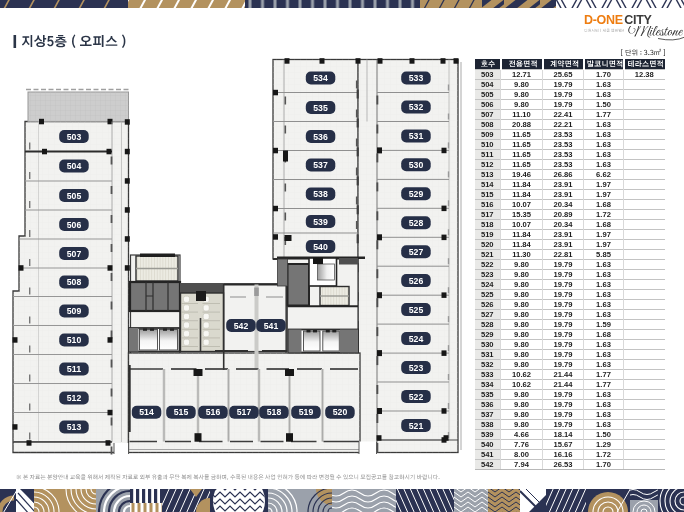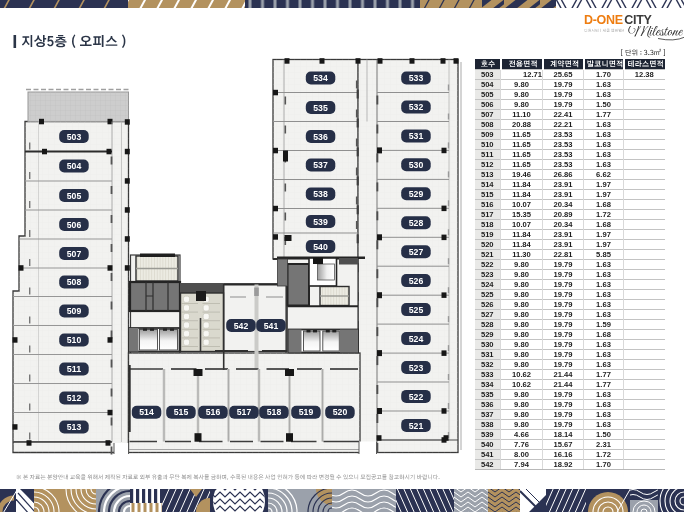--- a/index.html
+++ b/index.html
@@ -574,21 +574,21 @@
           </svg>
         </td>
         <td style="padding:0;background:#1d2433;border-left:2px solid #fff;height:10px;">
           <svg width="41" height="10" viewBox="0 0 41 10" style="display:block">
             <path d="M7.9 8.1V1.3H8.8V8.1ZM5.8 4.8V3.9H6.5V1.5H7.3V7.8H6.5V4.8ZM3.1 6.9V2H5.8V2.7H4V4H5.5V4.7H4V6.1H4.2Q5.2 6.1 6.1 6V6.7Q4.8 6.9 3.4 6.9Z M14.7 8.1V1.3H15.6V4H16.6V4.9H15.6V8.1ZM10.4 6.9V4H12.7V2.7H10.3V1.9H13.6V4.8H11.2V6.1H11.4Q12.8 6.1 14.3 6V6.7Q12.5 6.9 10.6 6.9Z M17.2 7.4V6.6H23.8V7.4ZM17.5 4.8Q17.9 4.6 18.4 4.4Q18.8 4.1 19.2 3.7Q19.6 3.4 19.8 3Q20 2.5 20 2.1V1.8H20.9V2.1Q20.9 2.5 21.2 2.9Q21.4 3.4 21.8 3.7Q22.2 4.1 22.6 4.3Q23 4.6 23.5 4.8L23 5.4Q22.3 5.2 21.6 4.6Q20.8 4 20.5 3.4Q20.2 4 19.5 4.6Q18.7 5.2 18 5.5Z M25.9 8V5.8H26.8V7.2H30.7V8ZM27.9 4.8V4H29.6V3H27.9V2.3H29.6V1.3H30.6V6.3H29.6V4.8ZM25 5.3V1.8H28.3V5.3ZM25.9 4.6H27.4V2.5H25.9Z M32.9 6.6V5.8H37.8V8.2H36.9V6.6ZM35.6 3.9V3.1H36.9V1.3H37.8V5.6H36.9V3.9ZM31.8 4.9Q32.1 4.8 32.4 4.7Q32.6 4.5 32.9 4.2Q33.2 4 33.4 3.7Q33.6 3.3 33.6 3V2.5H32.2V1.7H35.9V2.5H34.6V3Q34.6 3.3 34.8 3.6Q34.9 3.9 35.2 4.1Q35.5 4.4 35.7 4.5Q36 4.7 36.2 4.8L35.7 5.4Q35.3 5.2 34.8 4.8Q34.3 4.5 34.1 4.1Q33.9 4.5 33.3 4.9Q32.8 5.3 32.3 5.5Z" fill="#fff"></path>
           </svg>
         </td>
       </tr>
 <tr>
         <td style="padding:0;text-align:center;font-size:7.6px;font-weight:bold;color:#1c1c1c;height:9px;line-height:9px;border-top:1px solid #c3c3c3;background:#e9e9e7;">503</td>
-        <td style="padding:0;text-align:right;font-size:7.6px;font-weight:bold;color:#1c1c1c;height:9px;line-height:9px;border-top:1px solid #c3c3c3;border-left:1px solid #d9d9d9;">12.71</td>
+        <td style="padding:0;text-align:center;font-size:7.6px;font-weight:bold;color:#1c1c1c;height:9px;line-height:9px;border-top:1px solid #c3c3c3;border-left:1px solid #d9d9d9;">12.71</td>
         <td style="padding:0;text-align:center;font-size:7.6px;font-weight:bold;color:#1c1c1c;height:9px;line-height:9px;border-top:1px solid #c3c3c3;border-left:1px solid #d9d9d9;">25.65</td>
         <td style="padding:0;text-align:center;font-size:7.6px;font-weight:bold;color:#1c1c1c;height:9px;line-height:9px;border-top:1px solid #c3c3c3;border-left:1px solid #d9d9d9;">1.70</td>
         <td style="padding:0;text-align:center;font-size:7.6px;font-weight:bold;color:#1c1c1c;height:9px;line-height:9px;border-top:1px solid #c3c3c3;border-left:1px solid #d9d9d9;">12.38</td>
       </tr>
 <tr>
         <td style="padding:0;text-align:center;font-size:7.6px;font-weight:bold;color:#1c1c1c;height:9px;line-height:9px;border-top:1px solid #c3c3c3;background:#e9e9e7;">504</td>
         <td style="padding:0;text-align:center;font-size:7.6px;font-weight:bold;color:#1c1c1c;height:9px;line-height:9px;border-top:1px solid #c3c3c3;border-left:1px solid #d9d9d9;">9.80</td>
         <td style="padding:0;text-align:center;font-size:7.6px;font-weight:bold;color:#1c1c1c;height:9px;line-height:9px;border-top:1px solid #c3c3c3;border-left:1px solid #d9d9d9;">19.79</td>
         <td style="padding:0;text-align:center;font-size:7.6px;font-weight:bold;color:#1c1c1c;height:9px;line-height:9px;border-top:1px solid #c3c3c3;border-left:1px solid #d9d9d9;">1.63</td>
         <td style="padding:0;text-align:center;font-size:7.6px;font-weight:bold;color:#1c1c1c;height:9px;line-height:9px;border-top:1px solid #c3c3c3;border-left:1px solid #d9d9d9;"></td>
@@ -835,34 +835,34 @@
         <td style="padding:0;text-align:center;font-size:7.6px;font-weight:bold;color:#1c1c1c;height:9px;line-height:9px;border-top:1px solid #c3c3c3;background:#e9e9e7;">539</td>
         <td style="padding:0;text-align:center;font-size:7.6px;font-weight:bold;color:#1c1c1c;height:9px;line-height:9px;border-top:1px solid #c3c3c3;border-left:1px solid #d9d9d9;">4.66</td>
         <td style="padding:0;text-align:center;font-size:7.6px;font-weight:bold;color:#1c1c1c;height:9px;line-height:9px;border-top:1px solid #c3c3c3;border-left:1px solid #d9d9d9;">18.14</td>
         <td style="padding:0;text-align:center;font-size:7.6px;font-weight:bold;color:#1c1c1c;height:9px;line-height:9px;border-top:1px solid #c3c3c3;border-left:1px solid #d9d9d9;">1.50</td>
         <td style="padding:0;text-align:center;font-size:7.6px;font-weight:bold;color:#1c1c1c;height:9px;line-height:9px;border-top:1px solid #c3c3c3;border-left:1px solid #d9d9d9;"></td>
       </tr>
 <tr>
         <td style="padding:0;text-align:center;font-size:7.6px;font-weight:bold;color:#1c1c1c;height:9px;line-height:9px;border-top:1px solid #c3c3c3;background:#e9e9e7;">540</td>
         <td style="padding:0;text-align:center;font-size:7.6px;font-weight:bold;color:#1c1c1c;height:9px;line-height:9px;border-top:1px solid #c3c3c3;border-left:1px solid #d9d9d9;">7.76</td>
         <td style="padding:0;text-align:center;font-size:7.6px;font-weight:bold;color:#1c1c1c;height:9px;line-height:9px;border-top:1px solid #c3c3c3;border-left:1px solid #d9d9d9;">15.67</td>
-        <td style="padding:0;text-align:center;font-size:7.6px;font-weight:bold;color:#1c1c1c;height:9px;line-height:9px;border-top:1px solid #c3c3c3;border-left:1px solid #d9d9d9;">2.31</td>
+        <td style="padding:0;text-align:center;font-size:7.6px;font-weight:bold;color:#1c1c1c;height:9px;line-height:9px;border-top:1px solid #c3c3c3;border-left:1px solid #d9d9d9;">1.29</td>
         <td style="padding:0;text-align:center;font-size:7.6px;font-weight:bold;color:#1c1c1c;height:9px;line-height:9px;border-top:1px solid #c3c3c3;border-left:1px solid #d9d9d9;"></td>
       </tr>
 <tr>
         <td style="padding:0;text-align:center;font-size:7.6px;font-weight:bold;color:#1c1c1c;height:9px;line-height:9px;border-top:1px solid #c3c3c3;background:#e9e9e7;">541</td>
         <td style="padding:0;text-align:center;font-size:7.6px;font-weight:bold;color:#1c1c1c;height:9px;line-height:9px;border-top:1px solid #c3c3c3;border-left:1px solid #d9d9d9;">8.00</td>
         <td style="padding:0;text-align:center;font-size:7.6px;font-weight:bold;color:#1c1c1c;height:9px;line-height:9px;border-top:1px solid #c3c3c3;border-left:1px solid #d9d9d9;">16.16</td>
         <td style="padding:0;text-align:center;font-size:7.6px;font-weight:bold;color:#1c1c1c;height:9px;line-height:9px;border-top:1px solid #c3c3c3;border-left:1px solid #d9d9d9;">1.72</td>
         <td style="padding:0;text-align:center;font-size:7.6px;font-weight:bold;color:#1c1c1c;height:9px;line-height:9px;border-top:1px solid #c3c3c3;border-left:1px solid #d9d9d9;"></td>
       </tr>
 <tr>
         <td style="padding:0;text-align:center;font-size:7.6px;font-weight:bold;color:#1c1c1c;height:9px;line-height:9px;border-top:1px solid #c3c3c3;border-bottom:1px solid #b8b8b8;background:#e9e9e7;">542</td>
         <td style="padding:0;text-align:center;font-size:7.6px;font-weight:bold;color:#1c1c1c;height:9px;line-height:9px;border-top:1px solid #c3c3c3;border-bottom:1px solid #b8b8b8;border-left:1px solid #d9d9d9;">7.94</td>
-        <td style="padding:0;text-align:center;font-size:7.6px;font-weight:bold;color:#1c1c1c;height:9px;line-height:9px;border-top:1px solid #c3c3c3;border-bottom:1px solid #b8b8b8;border-left:1px solid #d9d9d9;">18.92</td>
+        <td style="padding:0;text-align:center;font-size:7.6px;font-weight:bold;color:#1c1c1c;height:9px;line-height:9px;border-top:1px solid #c3c3c3;border-bottom:1px solid #b8b8b8;border-left:1px solid #d9d9d9;">26.53</td>
         <td style="padding:0;text-align:center;font-size:7.6px;font-weight:bold;color:#1c1c1c;height:9px;line-height:9px;border-top:1px solid #c3c3c3;border-bottom:1px solid #b8b8b8;border-left:1px solid #d9d9d9;">1.70</td>
         <td style="padding:0;text-align:center;font-size:7.6px;font-weight:bold;color:#1c1c1c;height:9px;line-height:9px;border-top:1px solid #c3c3c3;border-bottom:1px solid #b8b8b8;border-left:1px solid #d9d9d9;"></td>
       </tr>
 </tbody>
   </table>
 
 <svg width="684" height="23" viewBox="0 0 684 23" style="position:absolute;left:0;top:489px">
 <g transform="translate(0,0)">
       <clipPath id="bc0">
         <rect width="16" height="23"></rect>

